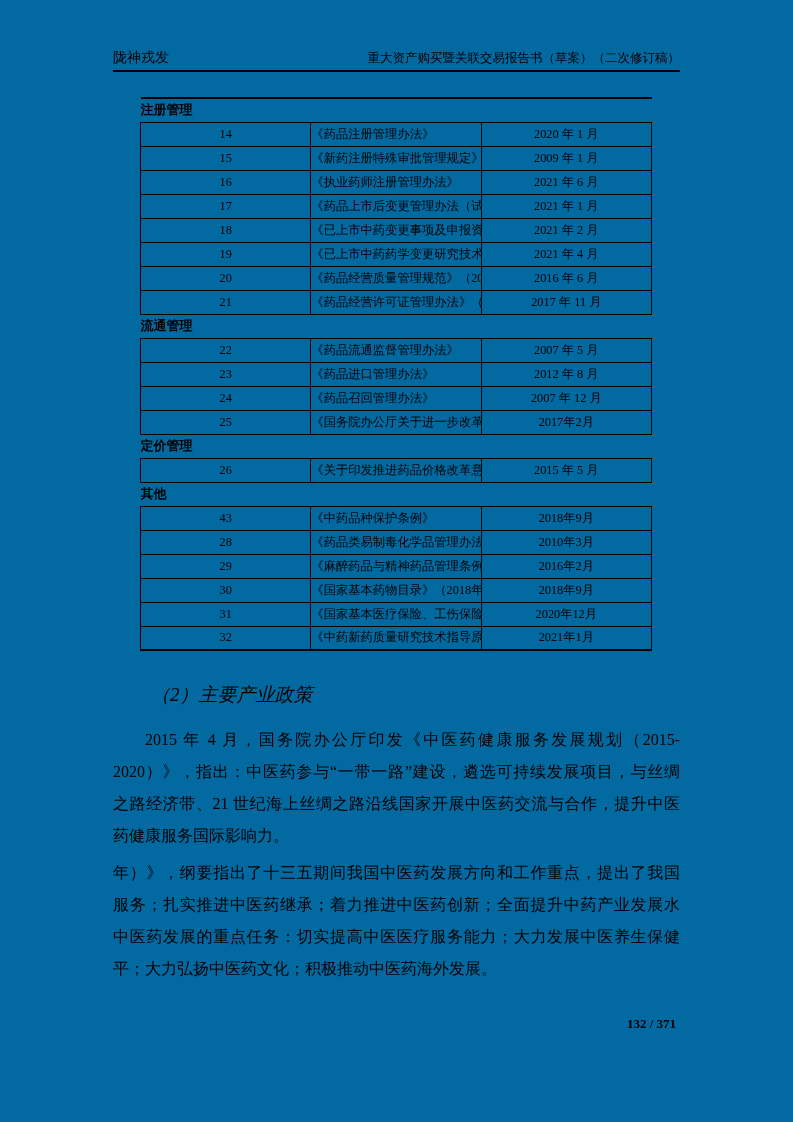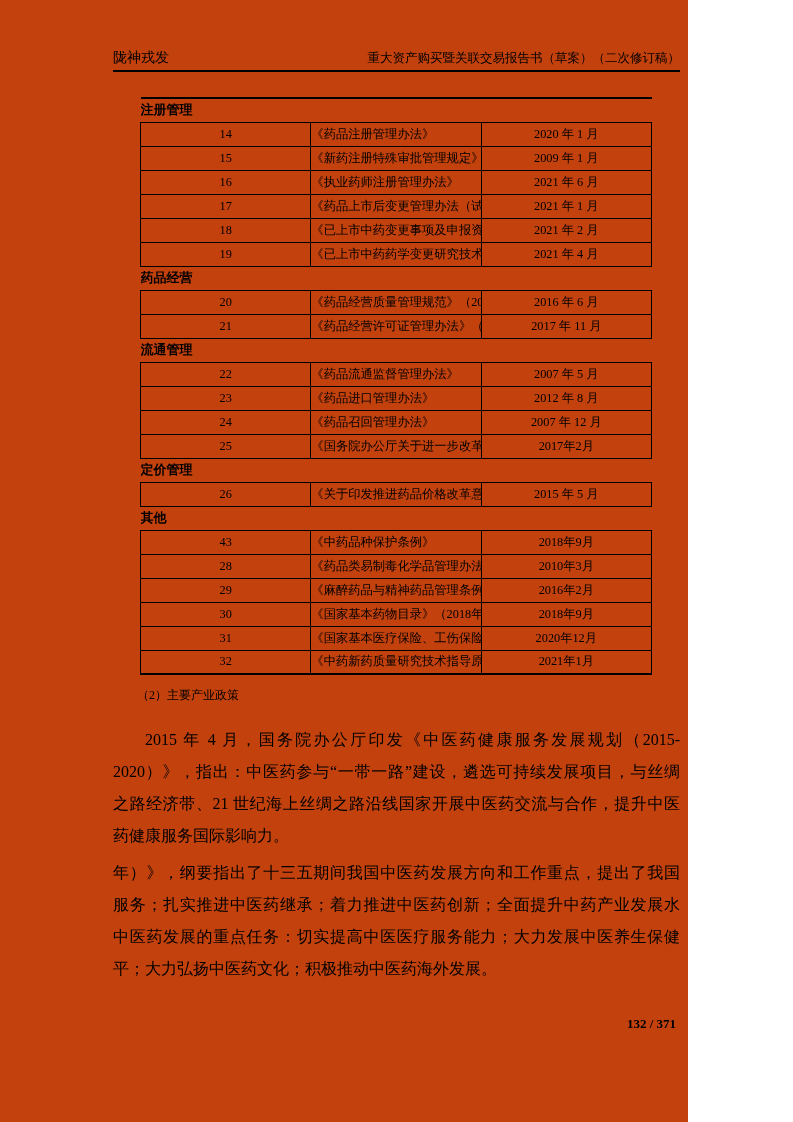--- a/index.html
+++ b/index.html
@@ -2,23 +2,23 @@
 <html><head>
 <meta charset="utf-8">
 <style>
   html, body {
     margin: 0;
     padding: 0;
     background: #ffffff;
   }
   .page {
     position: relative;
-    width: 688px;
+    width: 793px;
     height: 1122px;
-    background: #c2410c;
+    background: #0369a1;
     color: #000000;
     font-family: "Liberation Serif", "DejaVu Serif", serif;
     overflow: hidden;
   }
   
   .page-header {
     position: absolute;
     left: 113px;
     width: 567px;
     top: 50px;
@@ -76,23 +76,24 @@
     text-align: left;
     font-size: 13px;
   }
 
   
   .subheading {
     position: absolute;
     left: 113px;
     width: 567px;
     top: 684px;
-    font-size: 12px;
+    font-size: 19px;
     line-height: 22px;
     text-indent: 2em;
+    font-style: italic;
   }
   .paragraph {
     position: absolute;
     left: 113px;
     width: 567px;
   }
   .para-1 { top: 724px; }
   .para-2 { top: 857px; }
   .para-line {
     height: 32px;
@@ -153,23 +154,20 @@
         </tr>
         <tr>
           <td class="cell-no">18</td>
           <td class="cell-title">《已上市中药变更事项及申报资料要求》</td>
           <td class="cell-date">2021 年 2 月</td>
         </tr>
         <tr>
           <td class="cell-no">19</td>
           <td class="cell-title">《已上市中药药学变更研究技术指导原则（试行）》</td>
           <td class="cell-date">2021 年 4 月</td>
-        </tr>
-        <tr class="section-row">
-          <td colspan="3">药品经营</td>
         </tr>
         <tr>
           <td class="cell-no">20</td>
           <td class="cell-title">《药品经营质量管理规范》（2016 修正）</td>
           <td class="cell-date">2016 年 6 月</td>
         </tr>
         <tr>
           <td class="cell-no">21</td>
           <td class="cell-title">《药品经营许可证管理办法》（2017 年修正）</td>
           <td class="cell-date">2017 年 11 月</td>

